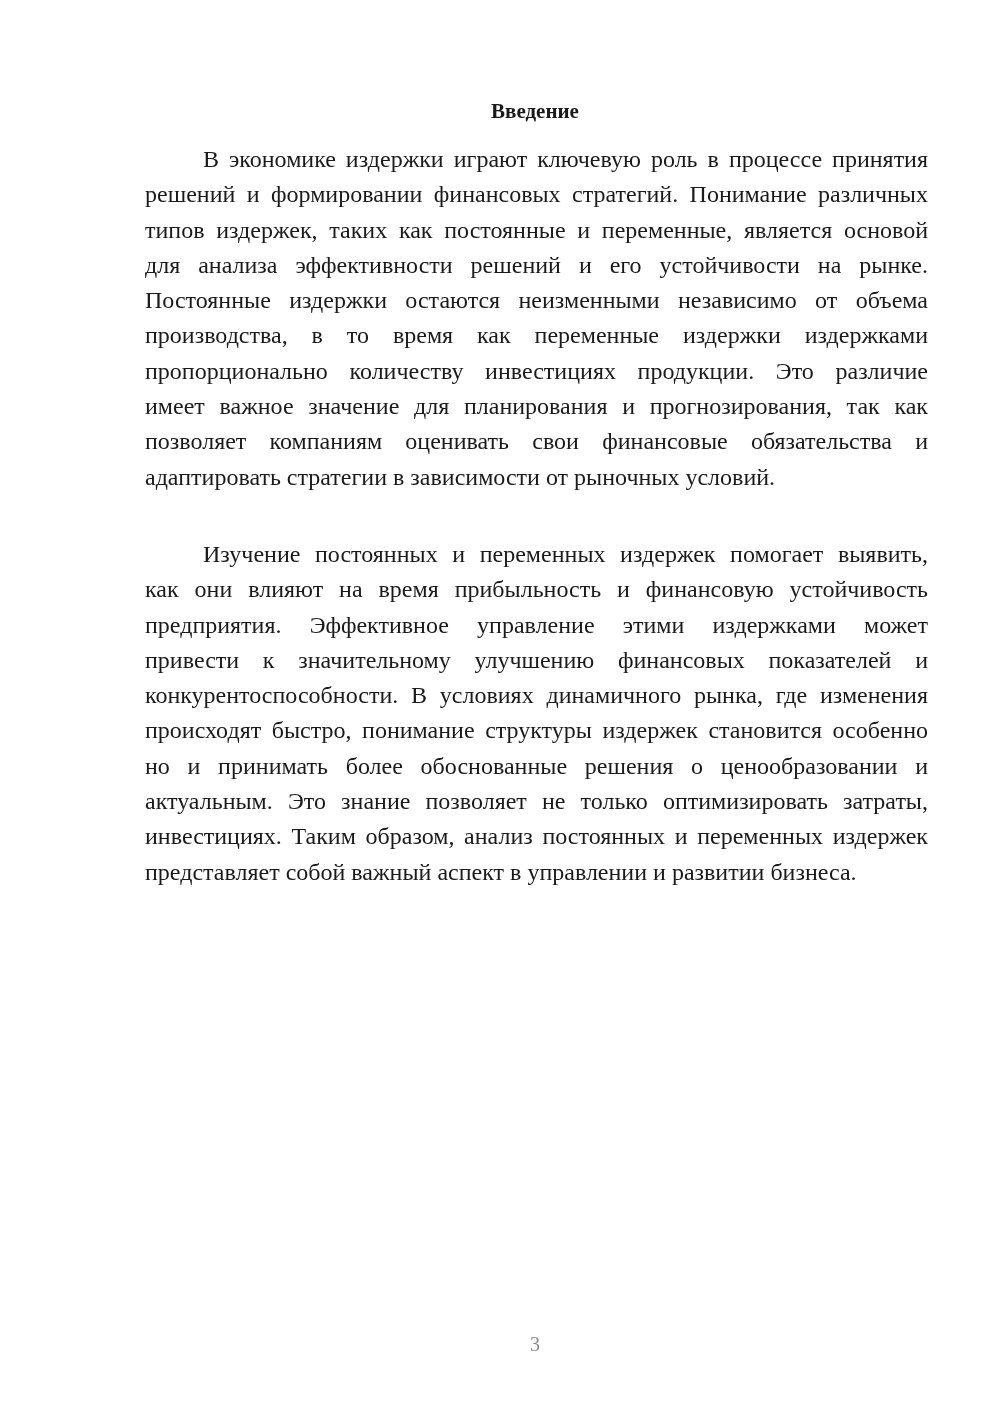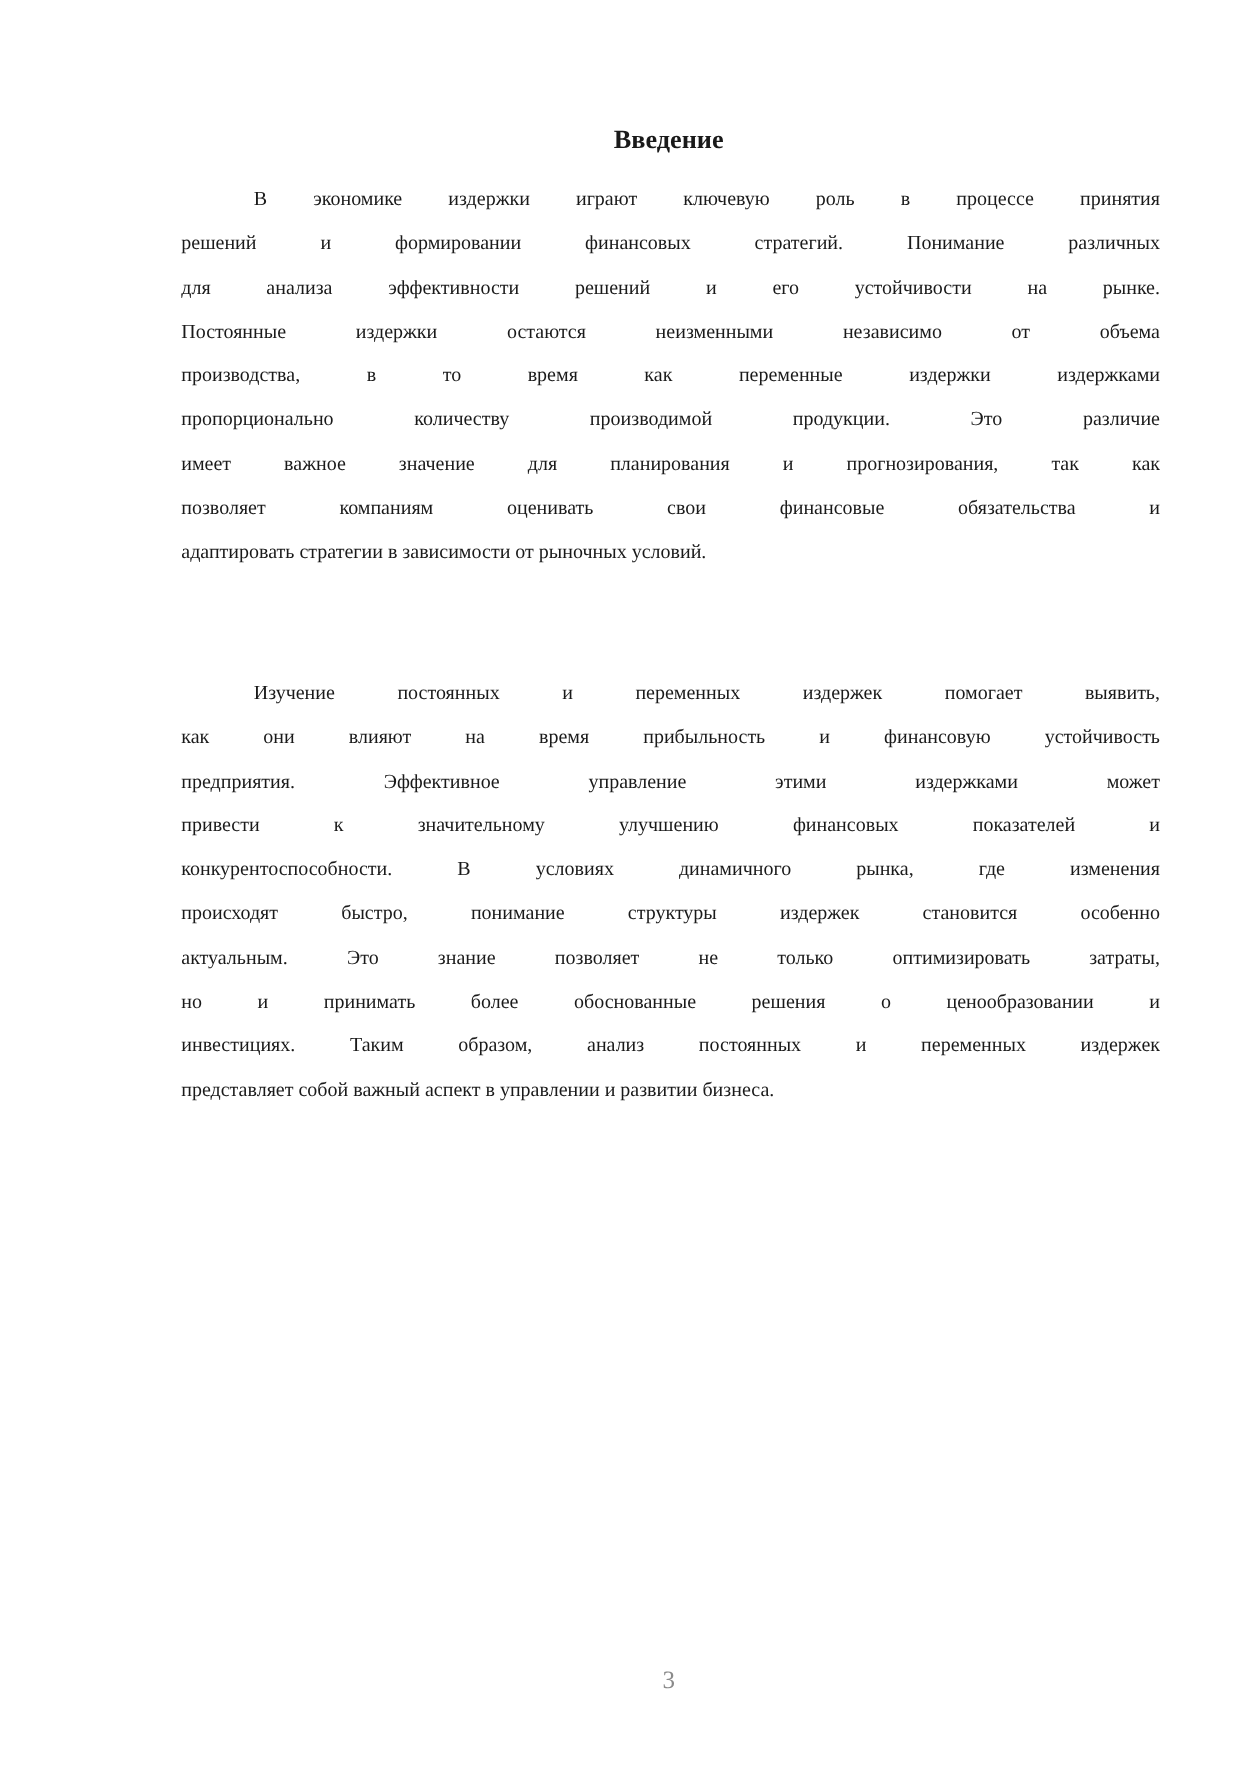--- a/index.html
+++ b/index.html
@@ -31,21 +31,21 @@
       text-align: center;
       font-weight: bold;
       font-size: 21px;
       line-height: 30px;
       color: #1a1a1a;
     }
     .para {
       position: absolute;
       left: 145px;
       width: 783px;
-      font-size: 16px;
+      font-size: 24px;
       line-height: 35.3px;
     }
     .para .line {
       display: block;
       text-align: justify;
       text-align-last: justify;
       white-space: nowrap;
       height: 35.3px;
     }
     .para .line.indent {
@@ -69,37 +69,38 @@
 </head>
 <body>
 
 <div class="page">
 
   <div class="title">Введение</div>
 
   <div class="para" id="para-1">
     <span class="line indent">В экономике издержки играют ключевую роль в процессе принятия</span>
     <span class="line">решений и формировании финансовых стратегий. Понимание различных</span>
+    <span class="line">типов издержек, таких как постоянные и переменные, является основой</span>
     <span class="line">для анализа эффективности решений и его устойчивости на рынке.</span>
     <span class="line">Постоянные издержки остаются неизменными независимо от объема</span>
     <span class="line">производства, в то время как переменные издержки издержками</span>
-    <span class="line">пропорционально количеству производимой продукции. Это различие</span>
+    <span class="line">пропорционально количеству инвестициях продукции. Это различие</span>
     <span class="line">имеет важное значение для планирования и прогнозирования, так как</span>
     <span class="line">позволяет компаниям оценивать свои финансовые обязательства и</span>
     <span class="line last">адаптировать стратегии в зависимости от рыночных условий.</span>
   </div>
 
   <div class="para" id="para-2">
     <span class="line indent">Изучение постоянных и переменных издержек помогает выявить,</span>
     <span class="line">как они влияют на время прибыльность и финансовую устойчивость</span>
     <span class="line">предприятия. Эффективное управление этими издержками может</span>
     <span class="line">привести к значительному улучшению финансовых показателей и</span>
     <span class="line">конкурентоспособности. В условиях динамичного рынка, где изменения</span>
     <span class="line">происходят быстро, понимание структуры издержек становится особенно</span>
+    <span class="line">но и принимать более обоснованные решения о ценообразовании и</span>
     <span class="line">актуальным. Это знание позволяет не только оптимизировать затраты,</span>
-    <span class="line">но и принимать более обоснованные решения о ценообразовании и</span>
     <span class="line">инвестициях. Таким образом, анализ постоянных и переменных издержек</span>
     <span class="line last">представляет собой важный аспект в управлении и развитии бизнеса.</span>
   </div>
 
   <div class="page-number">3</div>
 
 </div>
 
 </body></html>

